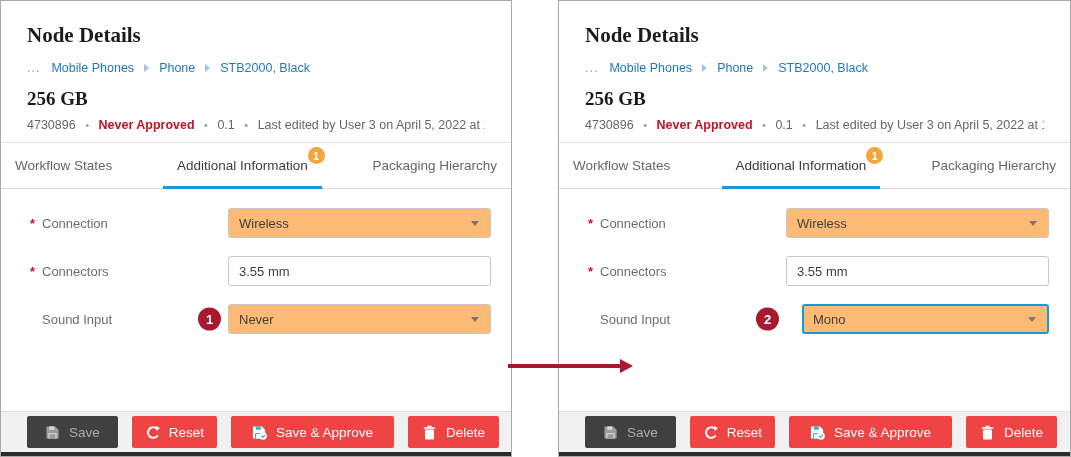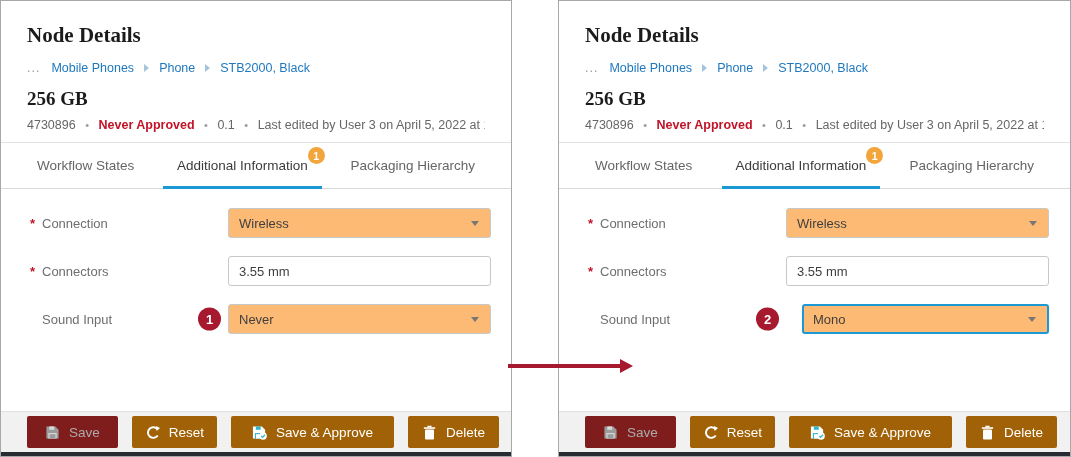--- a/index.html
+++ b/index.html
@@ -22,21 +22,21 @@
   .crumb-ellipsis{color:#9a9a9a;margin-right:11px;letter-spacing:1px;}
   .crumb{color:#1F78BE;cursor:pointer;text-decoration:none;}
   .crumb-sep{margin:0 10px;display:flex;align-items:center;}
   .tri{width:0;height:0;border-left:5px solid #A5C4DC;border-top:4px solid transparent;border-bottom:4px solid transparent;}
   .heading{font-family:"Liberation Serif","DejaVu Serif",serif;font-size:19px;font-weight:600;color:#1b1b1b;margin-top:11px;line-height:23px;}
   .meta{margin-top:7px;font-size:12.5px;color:#666;white-space:nowrap;overflow:hidden;line-height:16px;}
   .meta .status{color:#C11427;font-weight:700;}
   .meta .dot{color:#9a9a9a;margin:0 6px;font-size:11px;}
 
   
-  .tabbar{height:45px;display:flex;align-items:stretch;justify-content:space-between;padding:0 22px;border-bottom:1px solid #d9d9d9;}
+  .tabbar{height:45px;display:flex;align-items:stretch;justify-content:space-between;padding:0 0;border-bottom:1px solid #d9d9d9;}
   .tab{display:flex;align-items:center;padding:0 14px;font-size:13.5px;color:#666;position:relative;cursor:pointer;white-space:nowrap;}
   .tab.active{color:#3c3c3c;}
   .tab.active::after{content:"";position:absolute;left:0;right:0;bottom:-1px;height:3px;background:#1B99D4;}
   .tab-badge{
     position:absolute;top:4px;right:-3px;width:17px;height:17px;border-radius:50%;
     background:#F2A53B;color:#fff;font-size:10.5px;font-weight:700;
     display:flex;align-items:center;justify-content:center;
   }
 
   
@@ -62,25 +62,25 @@
     width:23px;height:23px;border-radius:50%;background:#A6192E;color:#fff;
     font-size:13px;font-weight:700;display:flex;align-items:center;justify-content:center;
   }
 
   
   .footer{
     position:absolute;left:0;right:0;bottom:4px;height:41px;background:#f1f1f1;
     border-top:1px solid #e0e0e0;display:flex;align-items:center;padding-left:26px;gap:14px;box-sizing:border-box;
   }
   .btn{
-    height:32px;border:none;border-radius:2px;background:#a16207;color:#fff;
+    height:32px;border:none;border-radius:2px;background:#ef4444;color:#fff;
     font-size:13.5px;font-family:inherit;display:flex;align-items:center;justify-content:center;
     gap:9px;cursor:pointer;padding:0;
   }
-  .btn.disabled{background:#7f1d1d;color:#ababab;cursor:default;}
+  .btn.disabled{background:#404040;color:#ababab;cursor:default;}
   .w-save{width:91px}.w-reset{width:85px}.w-sa{width:163px}.w-del{width:91px}
   .icon{width:15px;height:15px;display:block;}
   .btn .body{fill:#fff;}
   .btn .hole{fill:#30B6C8;}
   .btn .stroke{stroke:#fff;}
   .btn.disabled .body{fill:#9b9b9b;}
   .btn.disabled .hole{fill:#d9d9d9;}
   .bottombar{position:absolute;left:0;right:0;bottom:0;height:4px;background:#262C31;}
 
   

